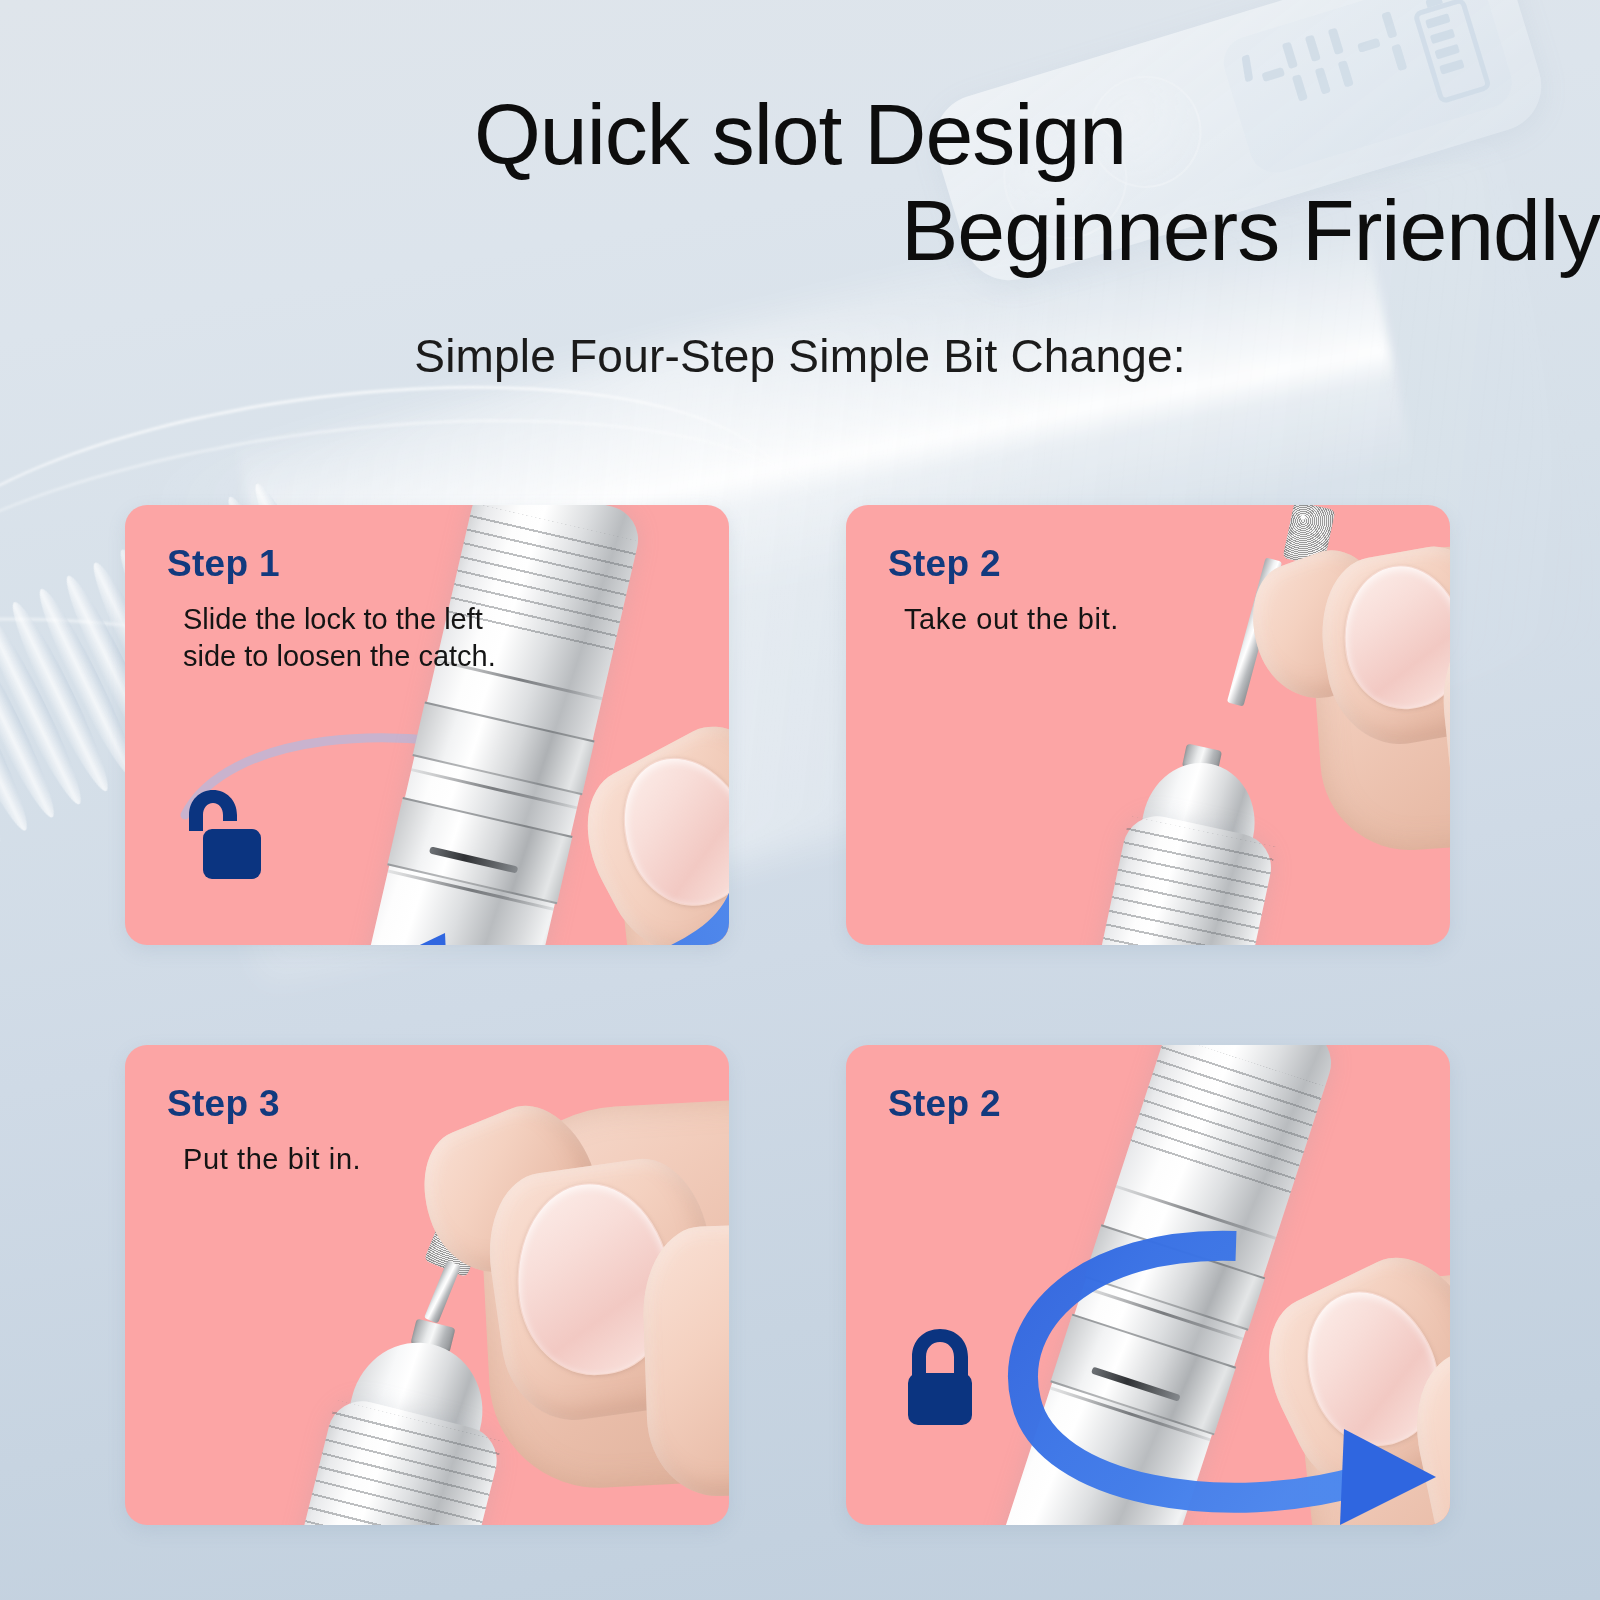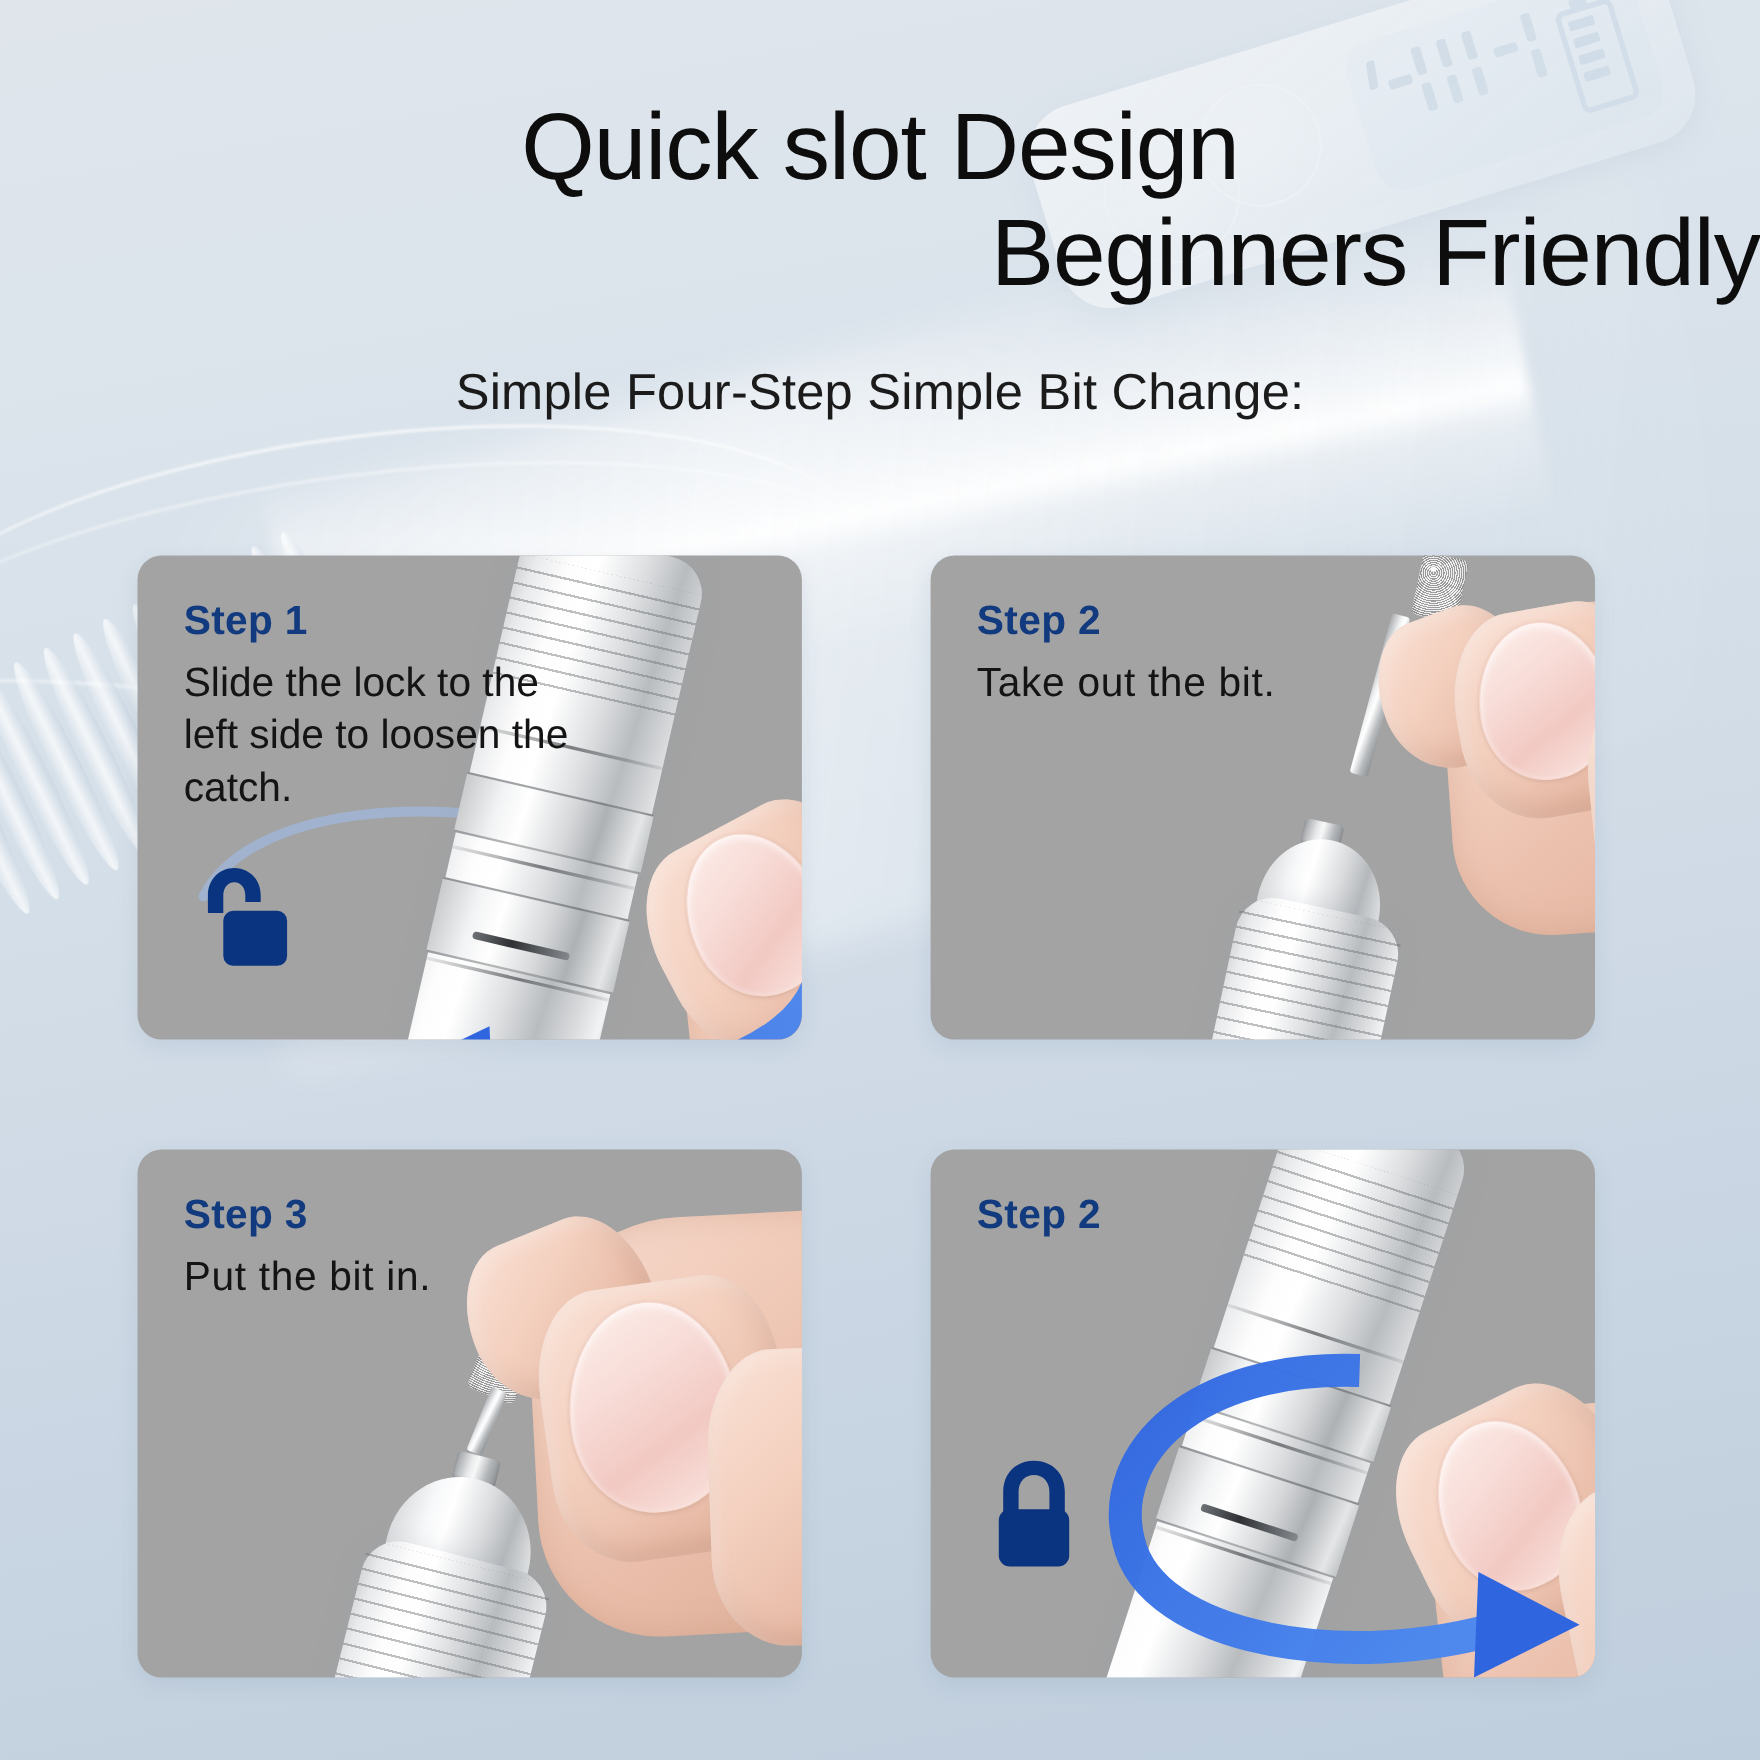--- a/index.html
+++ b/index.html
@@ -134,37 +134,37 @@
     left: 125px; top: 505px;
     width: 1358px; height: 1020px;
     display: grid;
     grid-template-columns: 604px 604px;
     grid-template-rows: 440px 480px;
     column-gap: 117px;
     row-gap: 100px;
   }
   .card {
     position: relative;
-    background: #a3a3a3;
+    background: #fca5a5;
     border-radius: 22px;
     overflow: hidden;
     box-shadow: 0 6px 18px rgba(120,140,165,.16);
   }
   .card-text { position:absolute; left: 42px; top: 38px; z-index: 5; }
   .step-label {
     font-size: 37px;
     color: #123a7e;
     font-weight: 700;
     margin: 0 0 12px 0;
     letter-spacing: .3px;
   }
   .step-desc {
-    font-size: 37px;
+    font-size: 29px;
     color: #141414;
-    margin: 0;
+    margin: 16px;
     line-height: 1.28;
     max-width: 360px;
     font-weight: 400;
   }
   .card.c2 .step-desc, .card.c3 .step-desc { letter-spacing: .6px; }
   .card.c4 .step-desc { letter-spacing: .2px; max-width: 350px; }
 
   
   .lock-icon { position:absolute; z-index:6; }
   .lock-icon.unlocked { left: 48px; bottom: 58px; }

